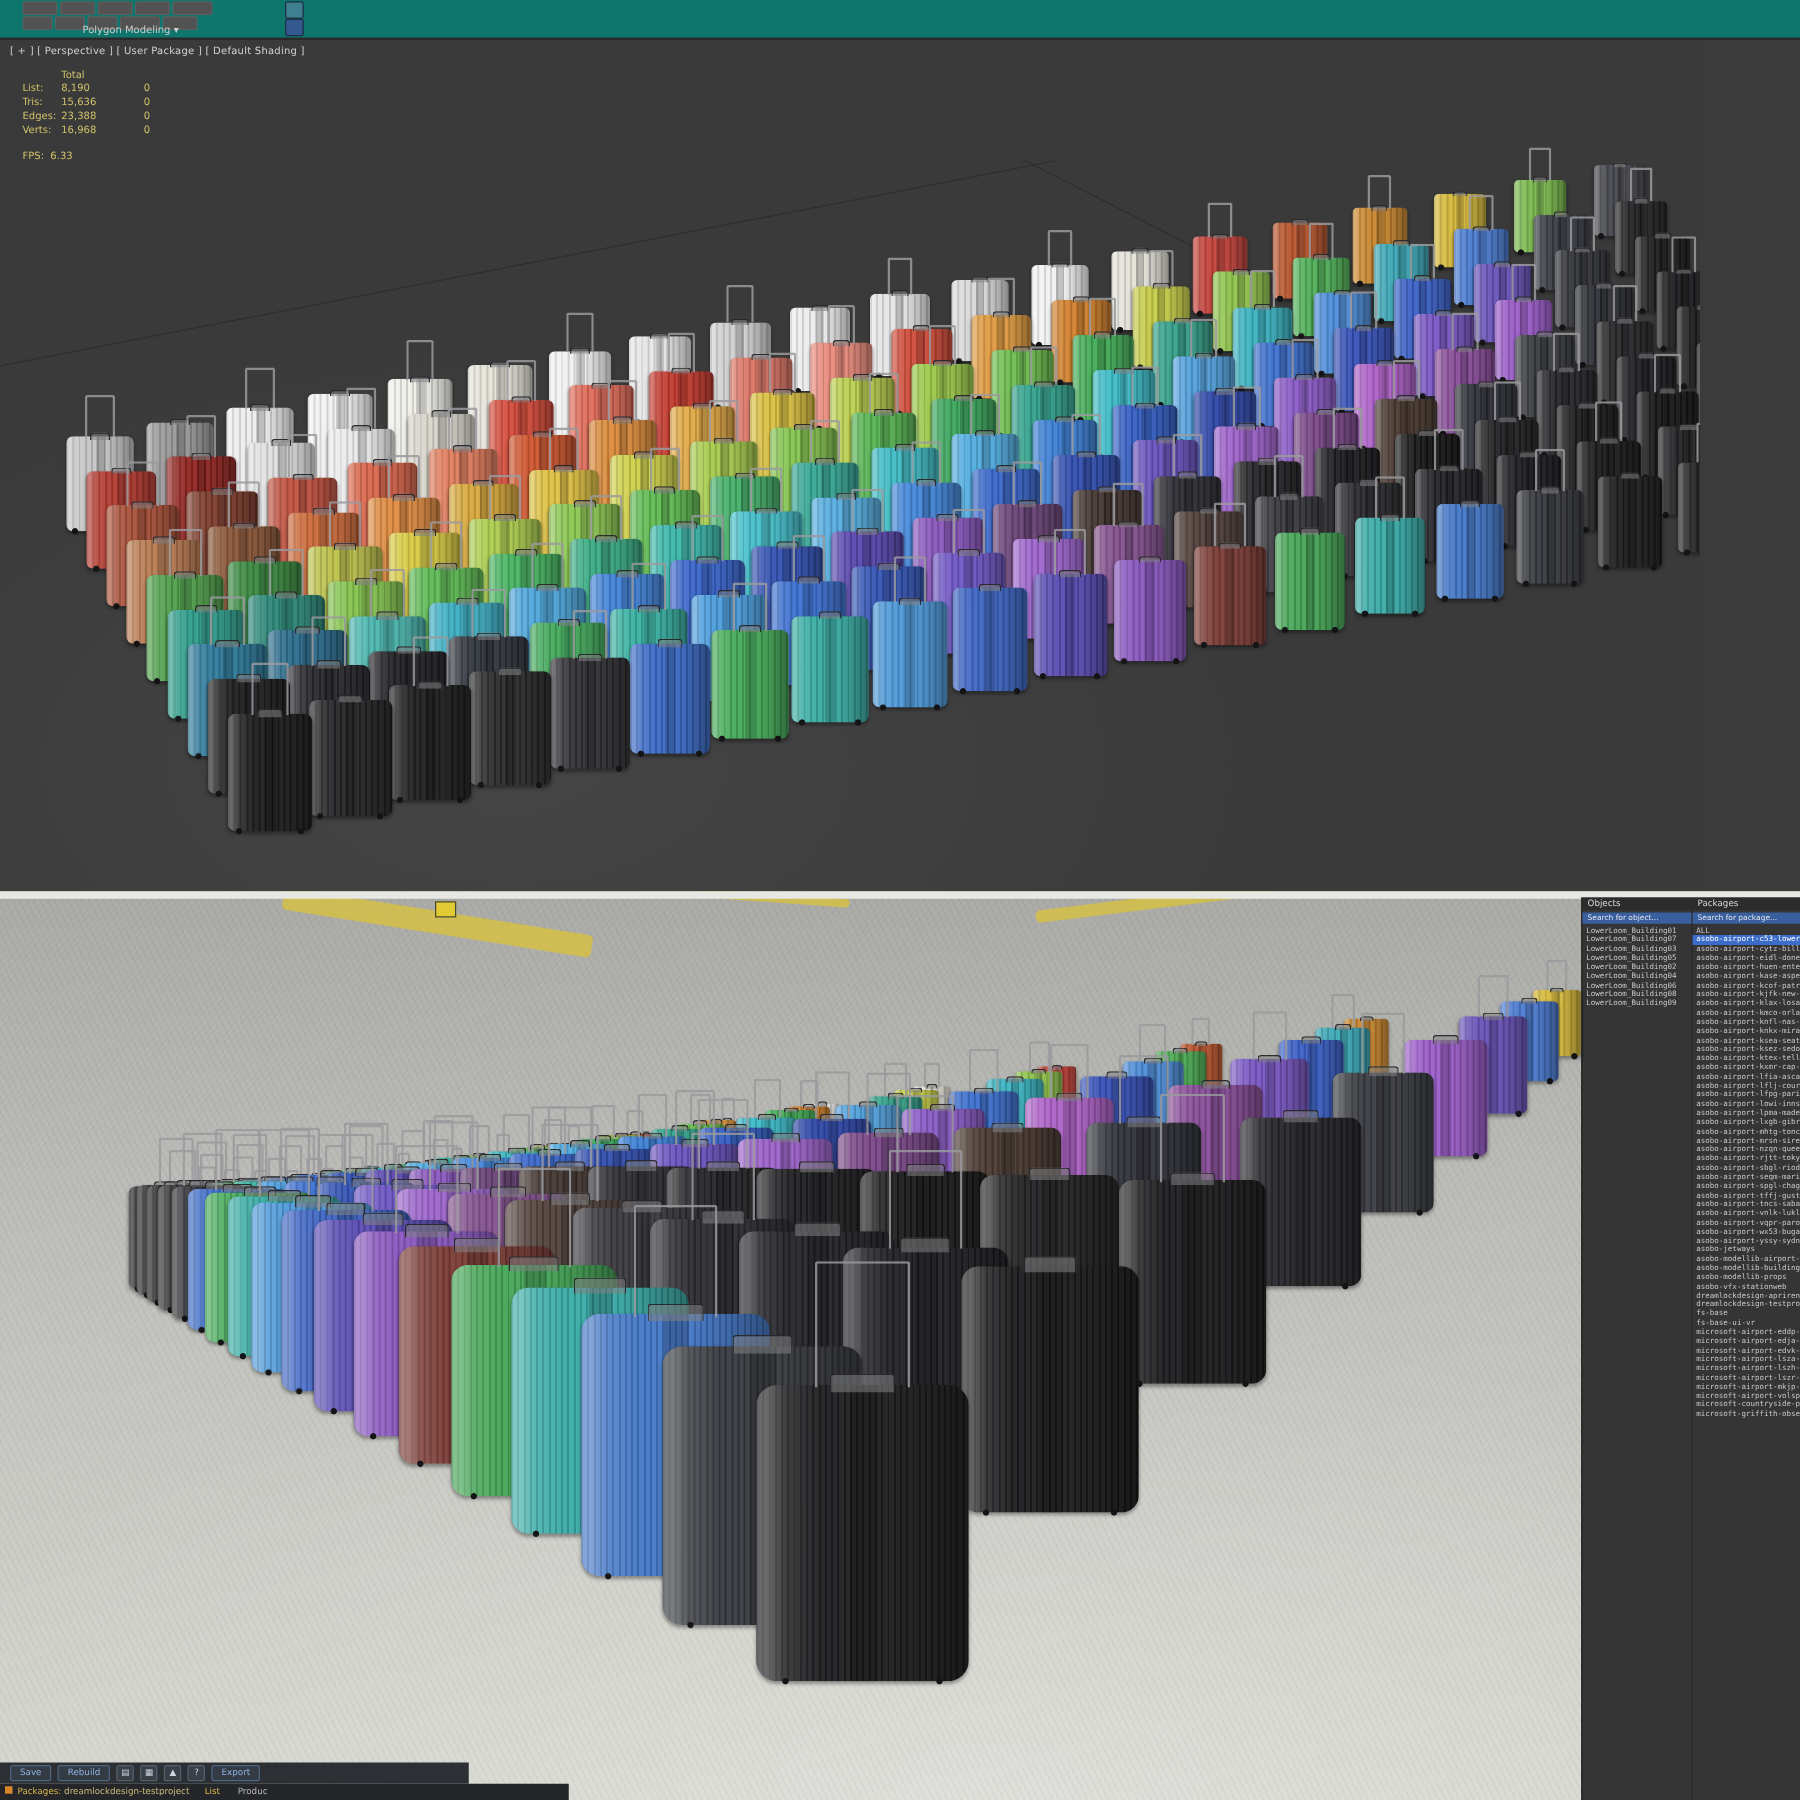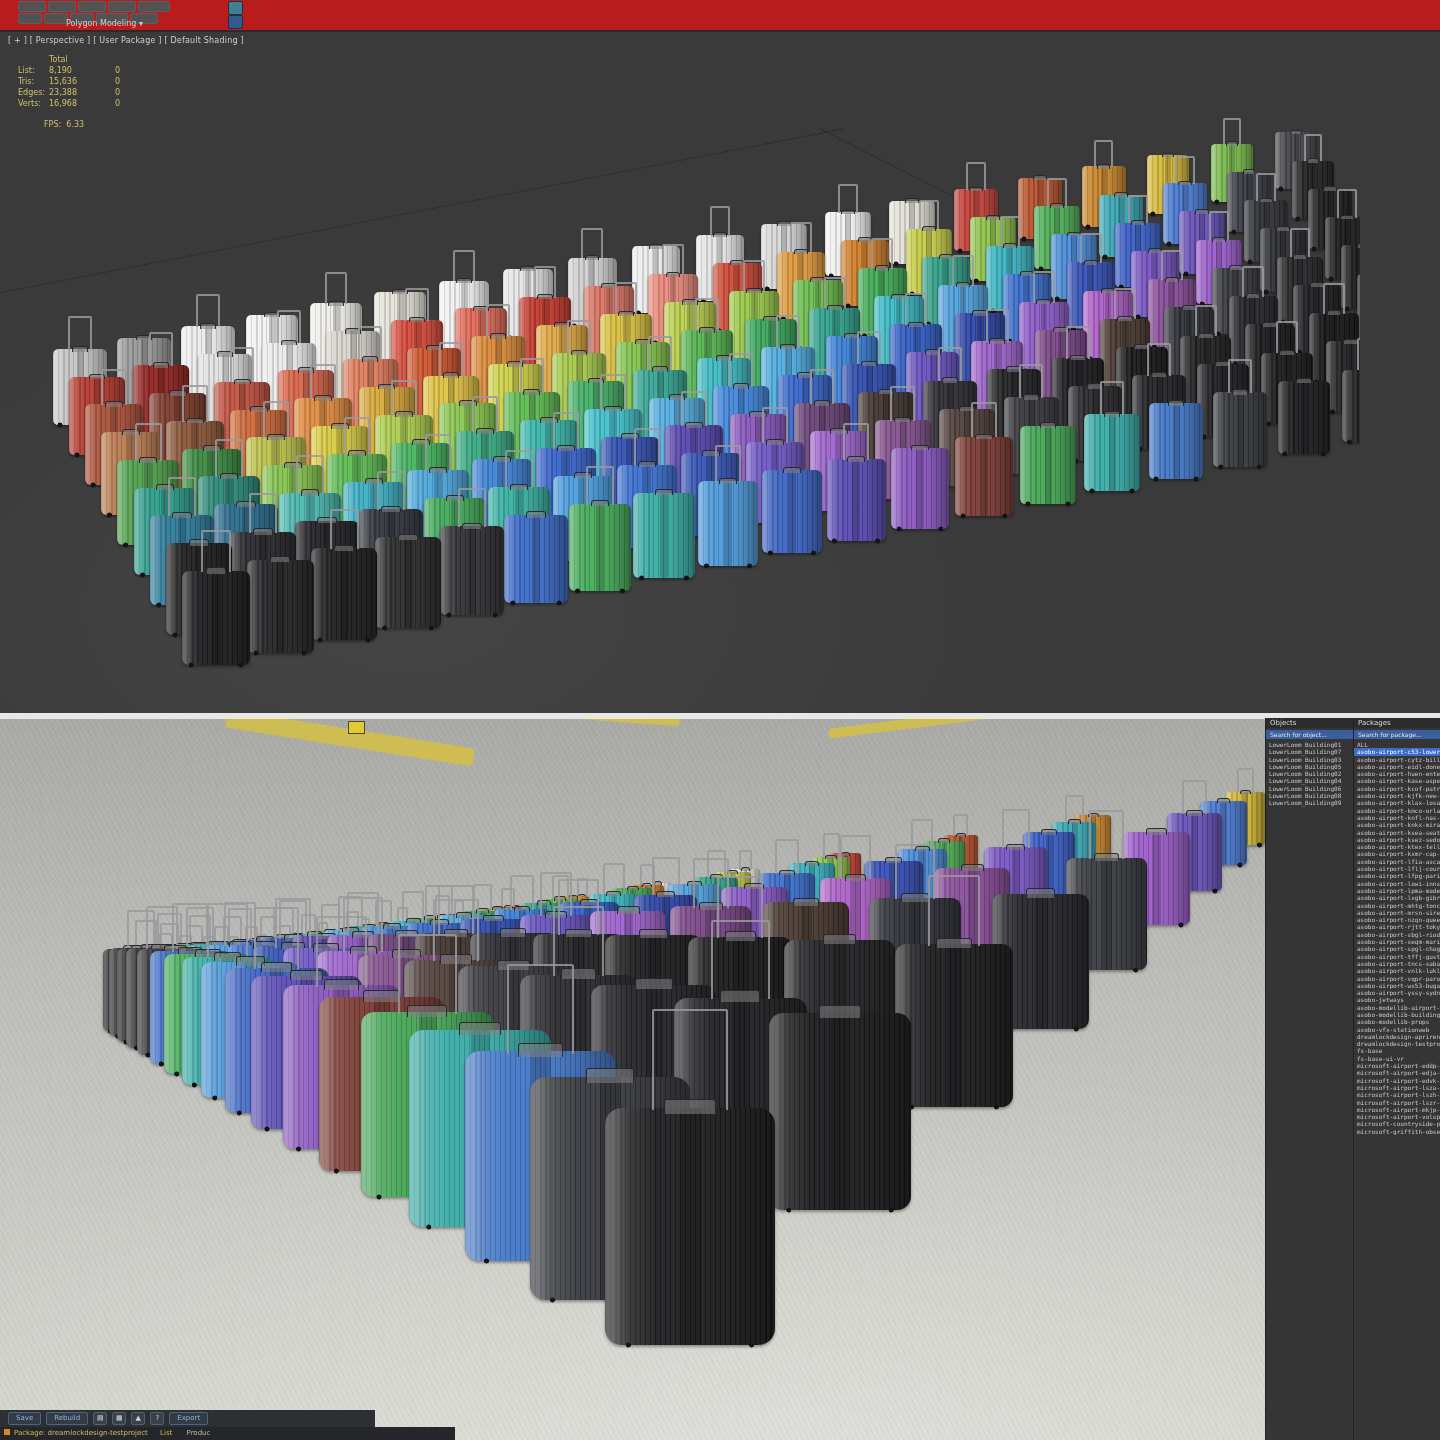--- a/index.html
+++ b/index.html
@@ -1,33 +1,33 @@
 <!DOCTYPE html>
 <html><head>
 <meta charset="utf-8">
 <style>
   html,body{margin:0;padding:0;background:#111;}
   #app{position:relative;width:1440px;height:1440px;overflow:hidden;
        font-family:"DejaVu Sans",sans-serif;-webkit-font-smoothing:antialiased;}
 
   
   #max{position:absolute;left:0;top:0;width:1440px;height:713px;background:#3b3b3b;overflow:hidden;}
-  #max-ribbon{position:absolute;left:0;top:0;width:1440px;height:30px;background:#b91c1c;border-bottom:2px solid #2a2a2a;}
+  #max-ribbon{position:absolute;left:0;top:0;width:1440px;height:30px;background:#0f766e;border-bottom:2px solid #2a2a2a;}
   .rbtn{position:absolute;height:9px;background:#525252;border:1px solid #5e5e5e;border-radius:2px;}
   #ribbon-label{position:absolute;left:66px;top:19px;font-size:8px;color:#cfcfcf;}
   .ribbon-ic{position:absolute;width:13px;height:12px;border-radius:2px;border:1px solid #1e2e44;}
   #maxvp{position:absolute;left:0;top:32px;width:1360px;height:681px;overflow:hidden;
          background:radial-gradient(900px 500px at 30% 85%, #454545, #3a3a3a 70%);}
   .gridline{position:absolute;height:1px;background:#2e2e2e;transform-origin:0 0;}
   #vp-label{position:absolute;left:8px;top:4px;font-size:8px;color:#d0d0d0;letter-spacing:.2px;}
   #vp-stats{position:absolute;left:18px;top:22px;font-size:8px;color:#cfc06a;line-height:11px;}
   #vp-stats table{border-collapse:collapse;}
   #vp-stats td{padding:0 4px 0 0;font-size:8px;color:#cfc06a;}
   #vp-stats td.c2{padding-left:34px;}
-  #vp-fps{margin-top:10px;margin-left:26px;}
+  #vp-fps{margin-top:10px;}
   
   #cmdpanel{position:absolute;right:0;top:32px;width:80px;height:681px;background:#454545;border-left:1px solid #2c2c2c;}
   .cp-tab{position:absolute;top:5px;width:9px;height:9px;background:#5a5a5a;border:1px solid #6a6a6a;border-radius:1px;}
   #cp-pink{position:absolute;right:1px;top:24px;width:9px;height:13px;background:#e255b8;}
   #modlist{position:absolute;left:3px;top:26px;width:64px;height:12px;background:#3a3a3a;border:1px solid #2d2d2d;
            font-size:7px;color:#cfcfcf;line-height:12px;padding:0 3px;}
   #modlist .car{float:right;color:#9a9a9a;}
   #modstack{position:absolute;left:3px;top:42px;width:72px;height:118px;background:#4f4f4f;border:1px solid #e8e8e8;}
   .cp-btn{position:absolute;top:166px;width:11px;height:10px;background:#525252;border:1px solid #636363;border-radius:1px;}
   .cp-btn.sel{background:#5a79a8;border-color:#7b9cc9;}
@@ -1344,21 +1344,21 @@
     <div id="btoolbar">
       <div class="tbtn">Save</div>
       <div class="tbtn">Rebuild</div>
       <div class="tico">▤</div>
       <div class="tico">▦</div>
       <div class="tico">▲</div>
       <div class="tico">?</div>
       <div class="tbtn">Export</div>
     </div>
     <div id="bstatus">
-      <span class="sq"></span><span class="lab">Package:</span>
+      <span class="sq"></span><span class="lab">Packages:</span>
       <span class="val">dreamlockdesign-testproject</span>
       <span class="lab2">List</span>
       <span class="tail">Produc</span>
     </div>
 
     <div class="rpanel" id="pkgpanel">
       <div class="rp-head">Packages</div>
       <div class="rp-search">Search for package...</div>
       <div class="rp-list" id="pkg-list">
           <div class="rp-item">ALL</div>

